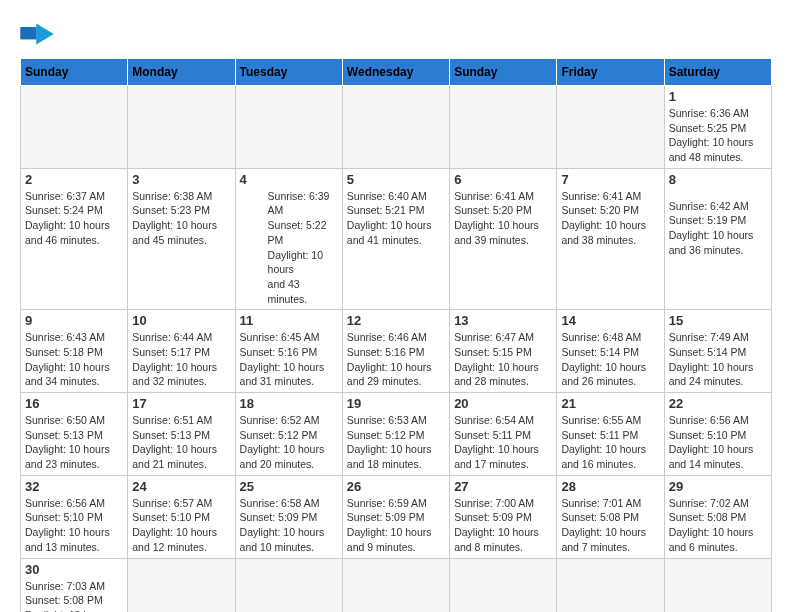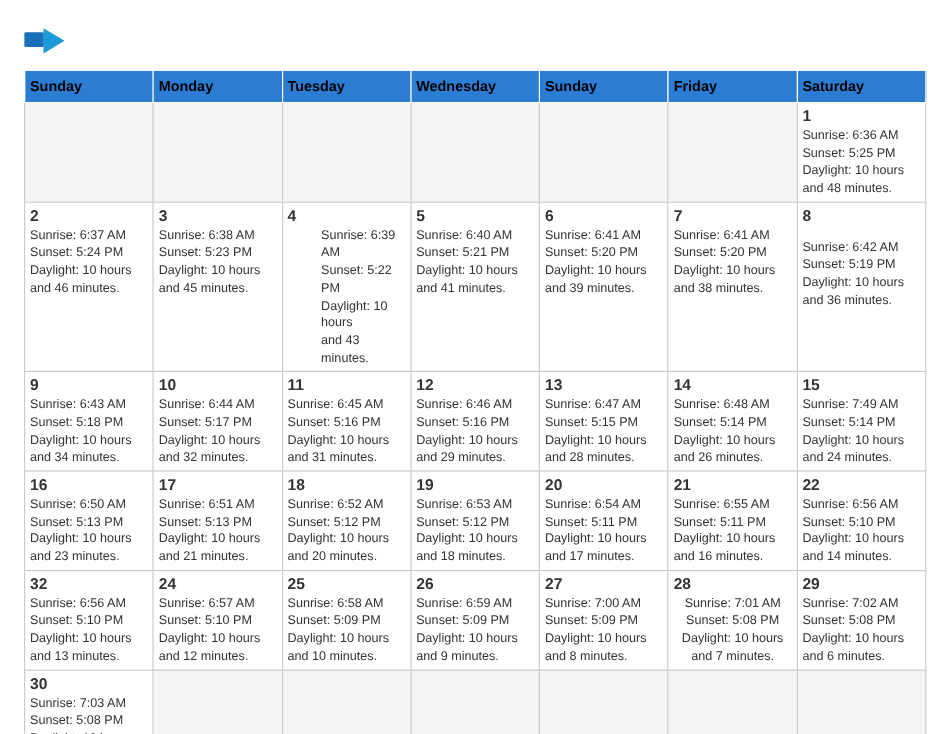--- a/index.html
+++ b/index.html
@@ -313,21 +313,21 @@
         </td>
         <td>
           <div class="day-number">27</div>
           <div class="day-info" style="white-space: pre-line;">Sunrise: 7:00 AM
 Sunset: 5:09 PM
 Daylight: 10 hours
 and 8 minutes.</div>
         </td>
         <td>
           <div class="day-number">28</div>
-          <div class="day-info" style="white-space: pre-line; text-align: center;">Sunrise: 7:01 AM
+          <div class="day-info" style="white-space: pre-line;">Sunrise: 7:01 AM
 Sunset: 5:08 PM
 Daylight: 10 hours
 and 7 minutes.</div>
         </td>
         <td>
           <div class="day-number">29</div>
           <div class="day-info" style="white-space: pre-line;">Sunrise: 7:02 AM
 Sunset: 5:08 PM
 Daylight: 10 hours
 and 6 minutes.</div>

